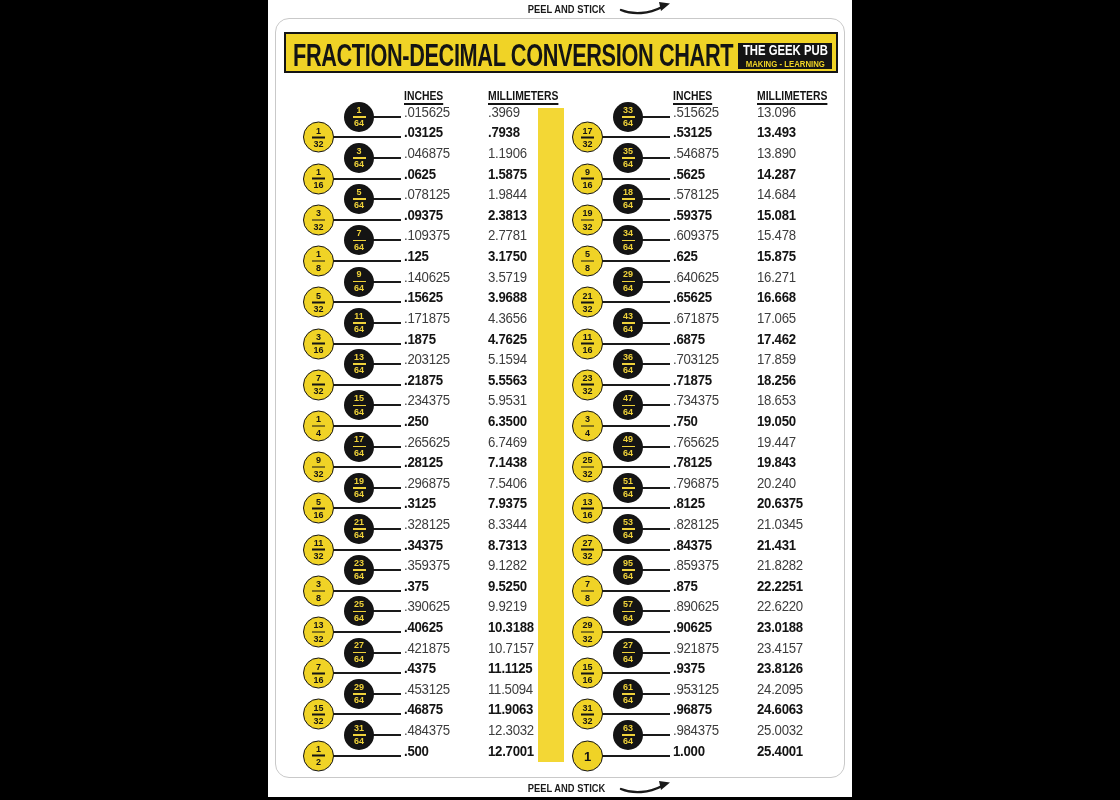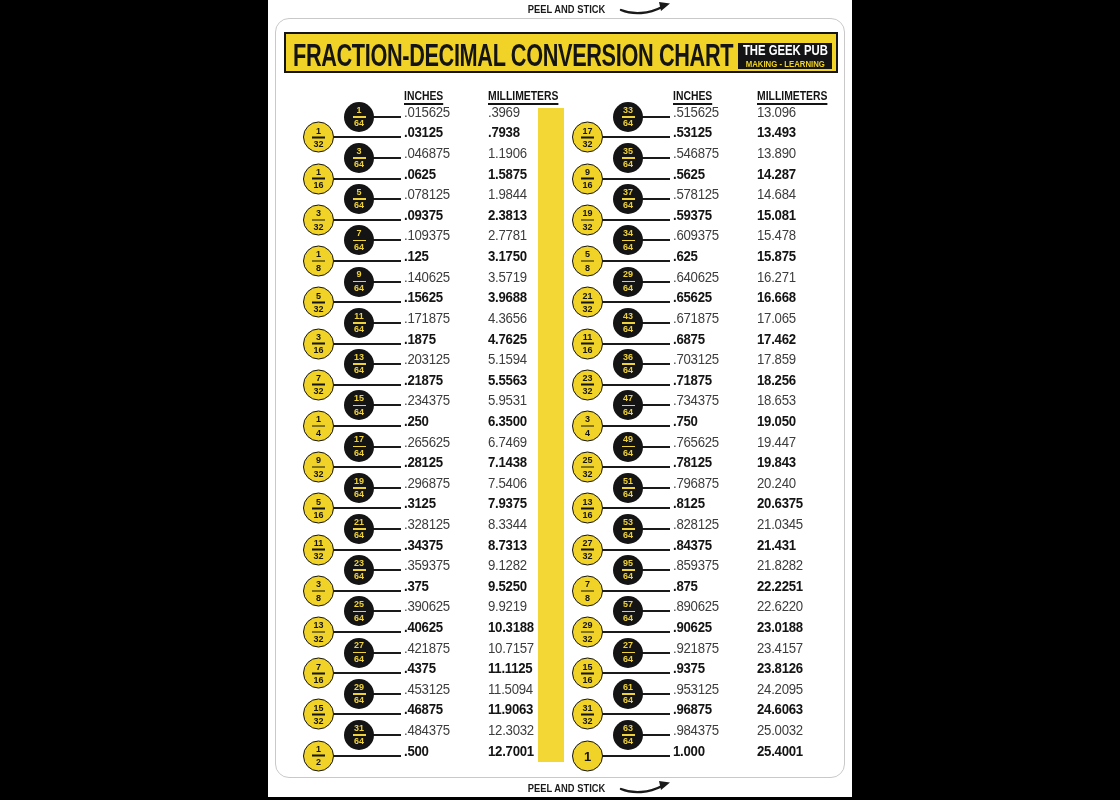--- a/index.html
+++ b/index.html
@@ -506,21 +506,21 @@
               <span class="num">9</span>
               <span class="frac-bar"></span>
               <span class="den">16</span>
             </span>
             <span class="leader" style="left: 28px; width: 70px;"></span>
             <span class="val inches">.5625</span>
             <span class="val mm">14.287</span>
           </div>
           <div class="row regular">
             <span class="badge black">
-              <span class="num">37</span>
+              <span class="num">18</span>
               <span class="frac-bar"></span>
               <span class="den">64</span>
             </span>
             <span class="leader" style="left: 69px; width: 29px;"></span>
             <span class="val inches">.578125</span>
             <span class="val mm">14.684</span>
           </div>
           <div class="row bold">
             <span class="badge yellow">
               <span class="num">19</span>

